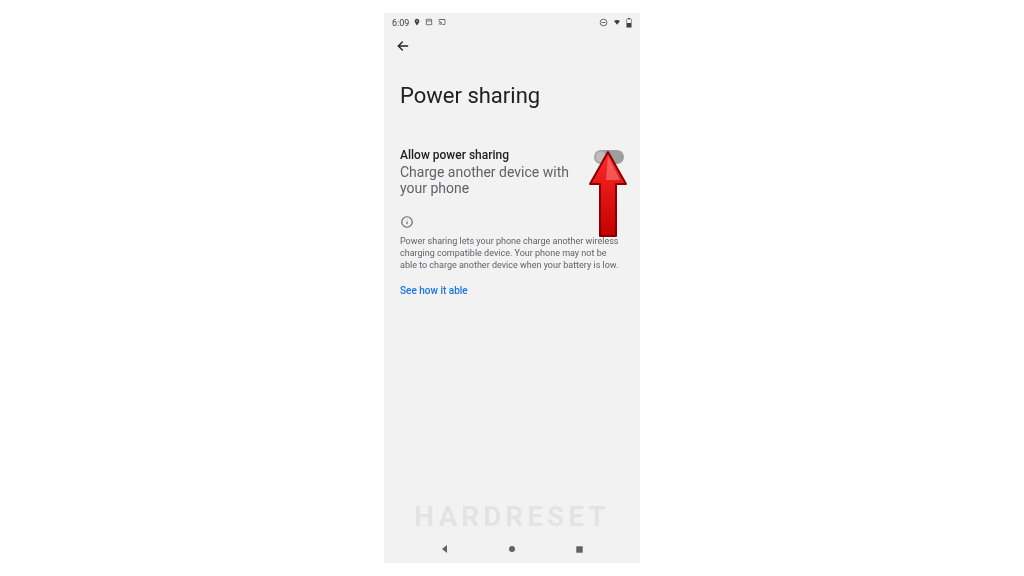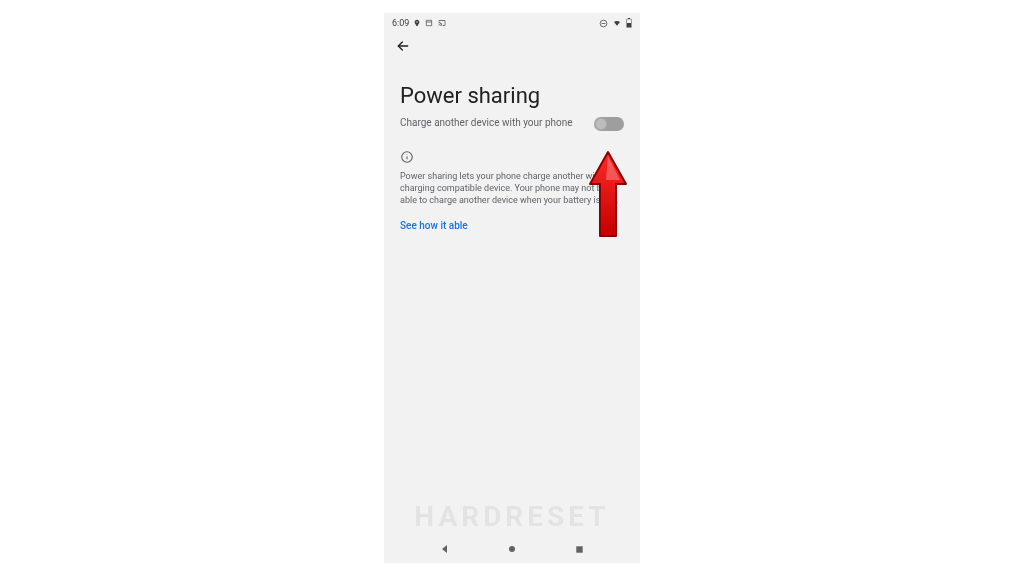--- a/index.html
+++ b/index.html
@@ -23,37 +23,37 @@
   
   .status-bar {
     height: 18px;
     padding: 2px 8px 0 8px;
     display: flex;
     justify-content: space-between;
     align-items: center;
     font-size: 9px;
     color: #3c4043;
   }
-  .status-left, .status-right { display: flex; align-items: center; gap: 4px; }
+  .status-left, .status-right { display: flex; align-items: flex-start; gap: 4px; }
   .status-icon { display: inline-flex; }
   
   .app-header {
     height: 30px;
     display: flex;
     align-items: center;
     padding: 0 10px;
   }
   .back-btn { width: 18px; height: 18px; display:inline-flex; align-items:center; justify-content:center; cursor:pointer; }
   
   .content { padding: 22px 16px 0 16px; }
-  .page-title { font-size: 22px; font-weight: 400; color:#202124; margin-bottom: 7px; }
+  .page-title { font-size: 22px; font-weight: 400; color:#202124; margin-bottom: 40px; }
   .setting-row { display:flex; justify-content:space-between; align-items:flex-start; }
   .setting-text { flex:1; padding-right:8px; }
   .setting-title { font-size: 12px; font-weight: 500; color:#202124; }
-  .setting-sub   { font-size: 10px; color:#5f6368; margin-top:2px; }
+  .setting-sub   { font-size: 14px; color:#5f6368; margin-top:2px; }
   .toggle {
     width: 30px; height: 14px; border-radius: 7px;
     background:#9e9e9e; position:relative; flex-shrink:0; margin-top:2px;
     cursor:pointer;
   }
   .toggle::after{
     content:""; position:absolute; left:1px; top:1px;
     width:12px; height:12px; border-radius:50%; background:#bdbdbd;
     box-shadow: 0 0 0 1px rgba(0,0,0,.08) inset;
   }
@@ -136,20 +136,21 @@
           <path d="M11 18l-6-6 6-6"></path>
         </svg>
     </span>
   </div>
 
   <div class="content">
     <h1 class="page-title">Power sharing</h1>
 
     <div class="setting-row">
       <div class="setting-text">
+        <div class="setting-title">Allow power sharing</div>
         <div class="setting-sub">Charge another device with your phone</div>
       </div>
       <div class="toggle"></div>
     </div>
 
     <div class="info-block">
       <span class="info-icon">
         <svg width="14" height="14" viewBox="0 0 24 24" fill="none" stroke="#5f6368" stroke-width="2">
             <circle cx="12" cy="12" r="9"></circle>
             <line x1="12" y1="11" x2="12" y2="16"></line>

